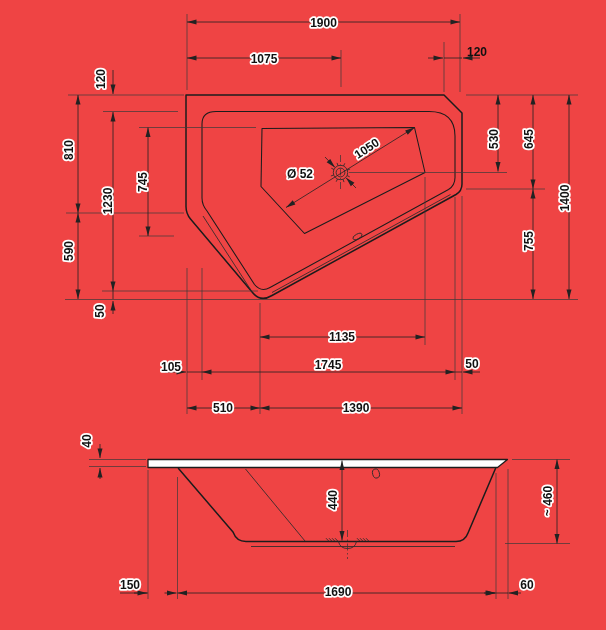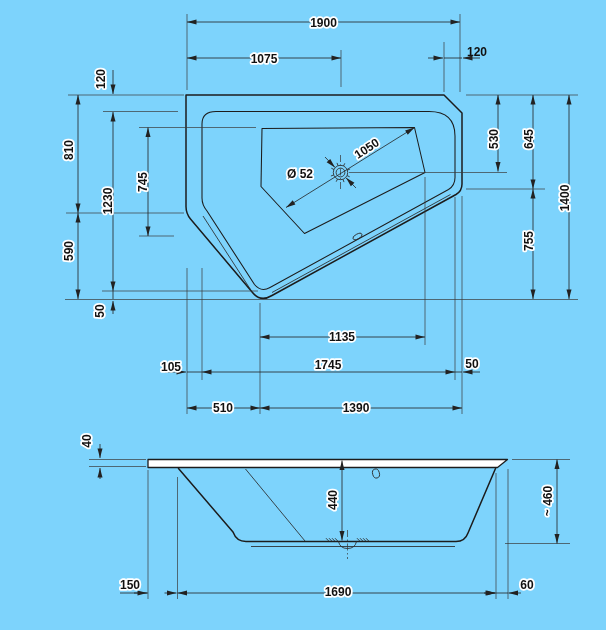--- a/index.html
+++ b/index.html
@@ -1,16 +1,16 @@
 <!DOCTYPE html>
 <html><head>
 <meta charset="utf-8">
 <style>
   html,body{margin:0;padding:0;background:#ffffff;}
-  #stage{position:relative;width:606px;height:630px;background:#7dd3fc;overflow:hidden;}
+  #stage{position:relative;width:606px;height:630px;background:#ef4444;overflow:hidden;}
   svg{display:block;}
   svg text{font-family:"Liberation Sans","DejaVu Sans",sans-serif;font-weight:700;font-size:12px;fill:#111;}
   .halo{paint-order:stroke;stroke:#ffffff;stroke-width:3.5px;stroke-linejoin:round;}
   .o{stroke:#1c1c1c;stroke-width:1.5;fill:none;stroke-linejoin:round;stroke-linecap:round;}
   .i{stroke:#1c1c1c;stroke-width:1.05;fill:none;stroke-linejoin:round;}
   .t{stroke:#2a2a2a;stroke-width:0.85;fill:none;}
   .x{stroke:#3a3a3a;stroke-width:0.7;fill:none;}
   .d{stroke:#222222;stroke-width:0.8;fill:none;marker-start:url(#ahs);marker-end:url(#ah);}
   .dh{stroke:#222222;stroke-width:0.8;fill:none;marker-end:url(#ah);}
   .p{stroke:#222222;stroke-width:0.8;fill:none;}

